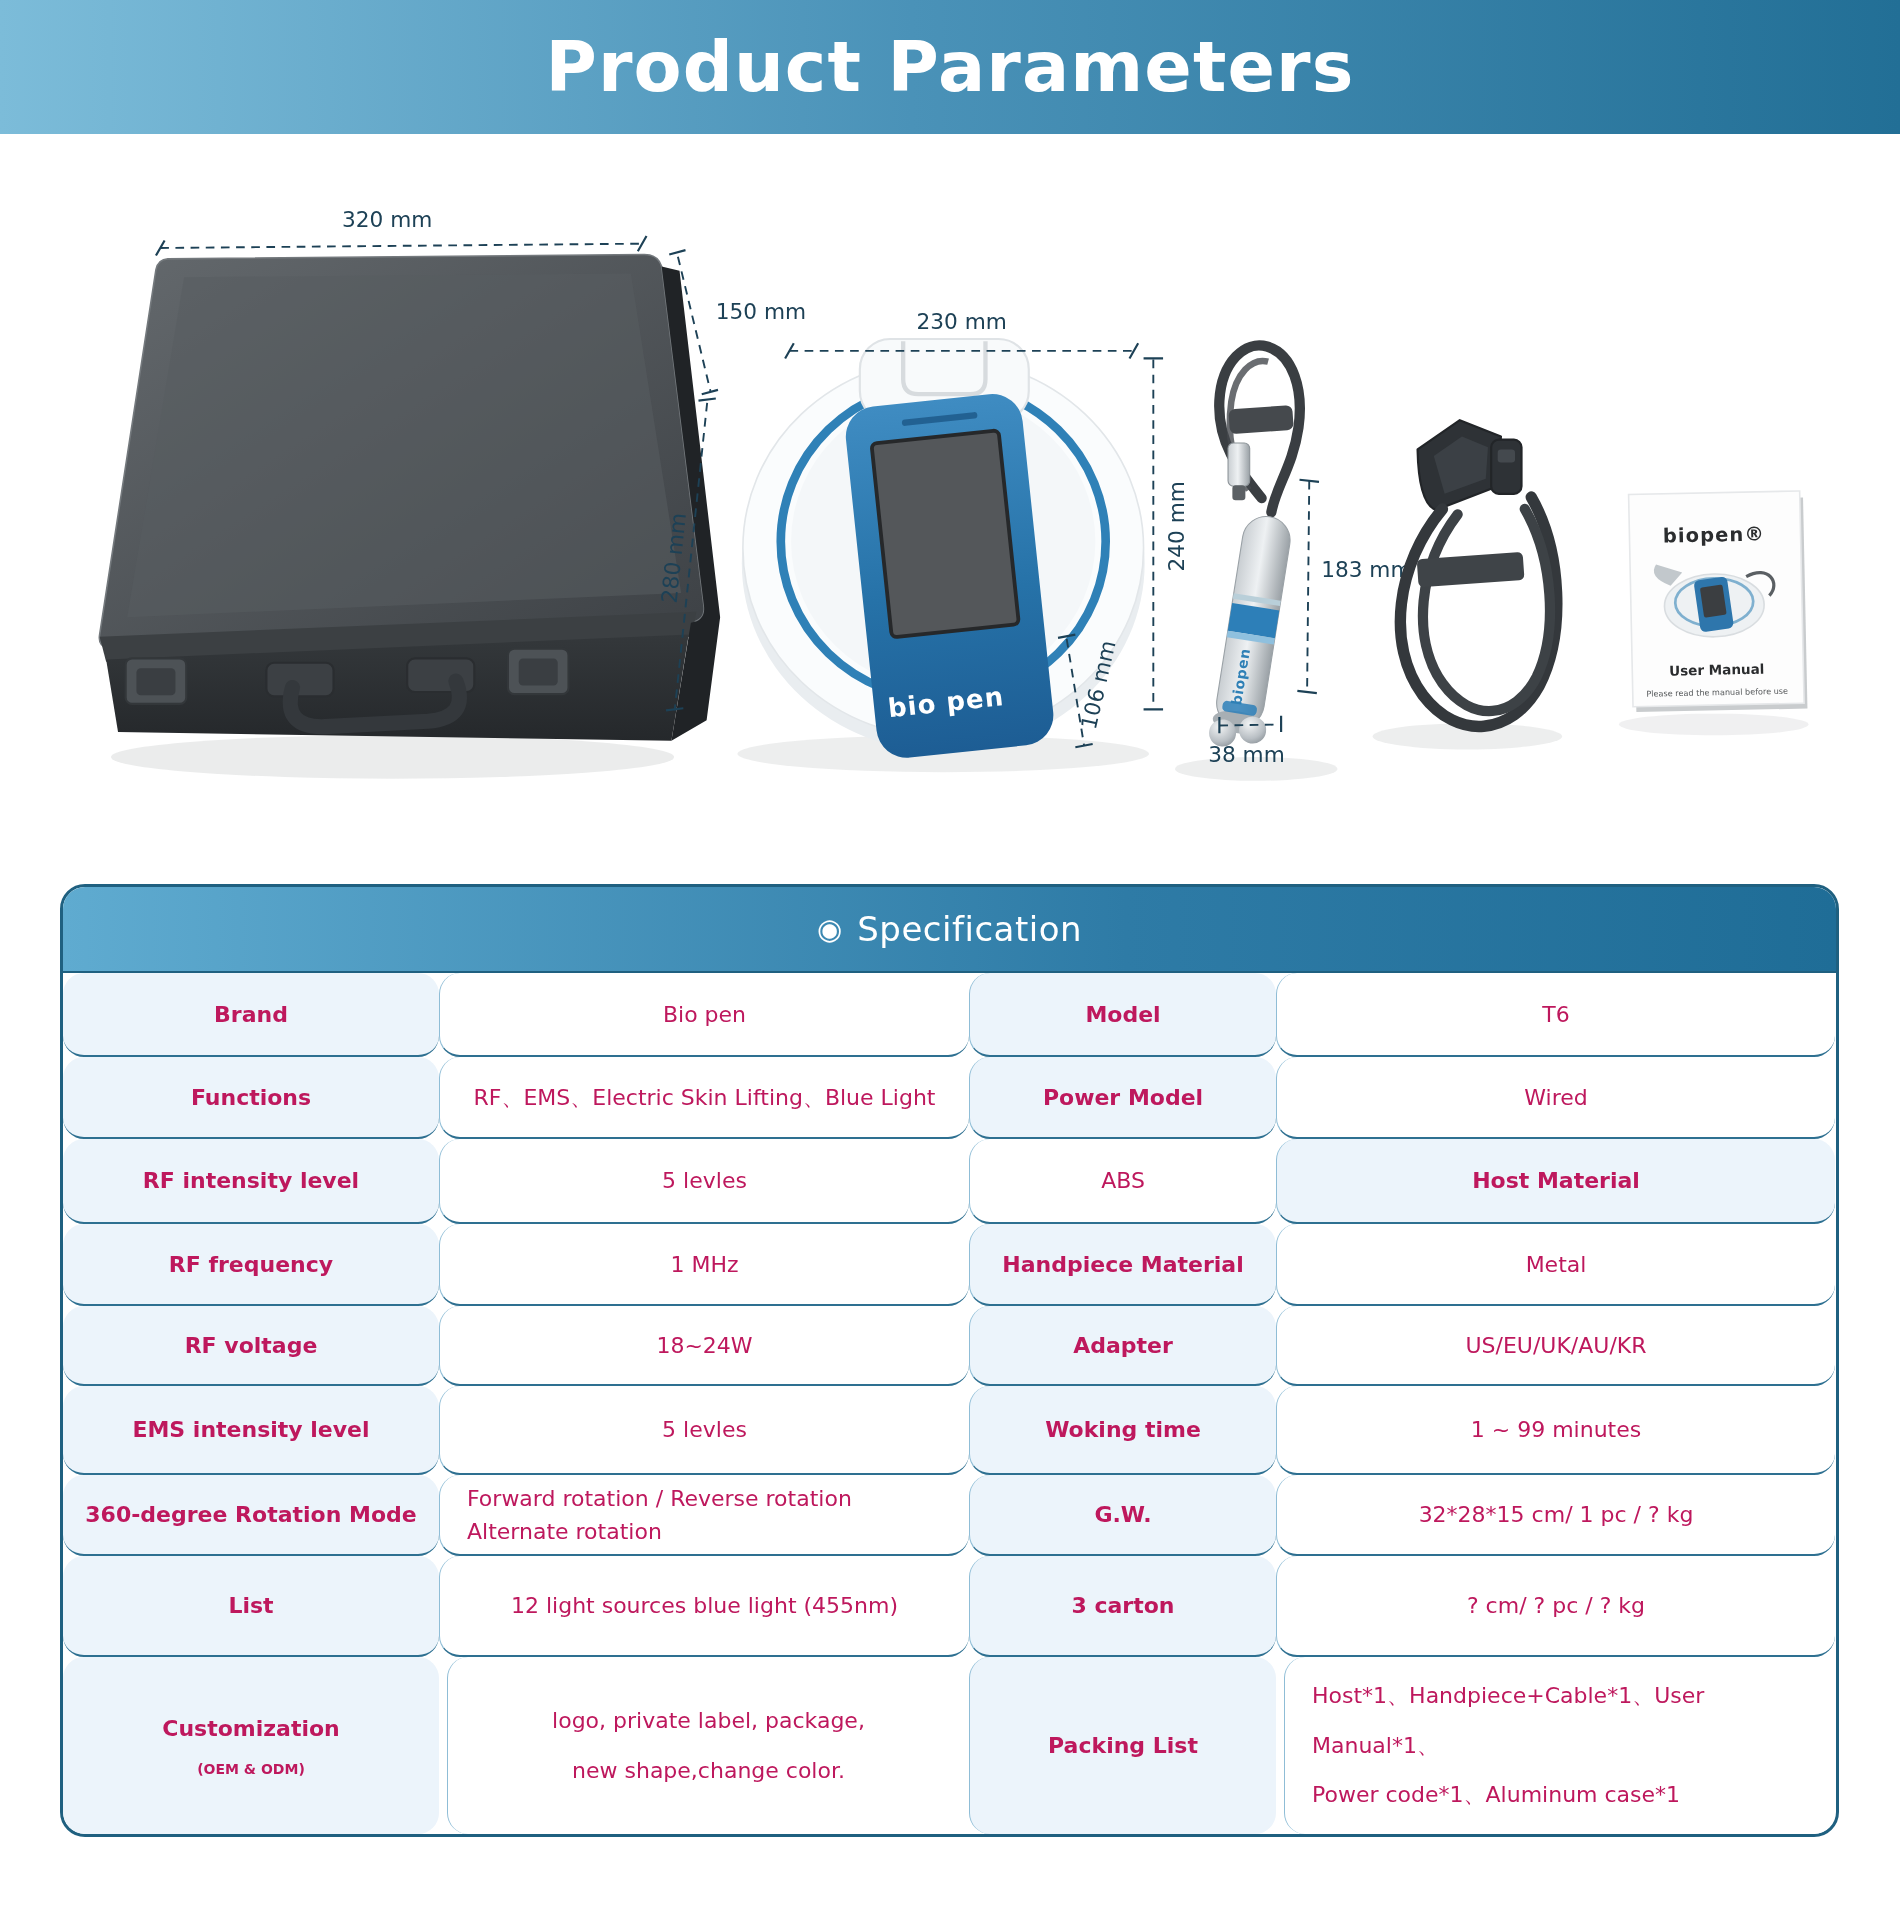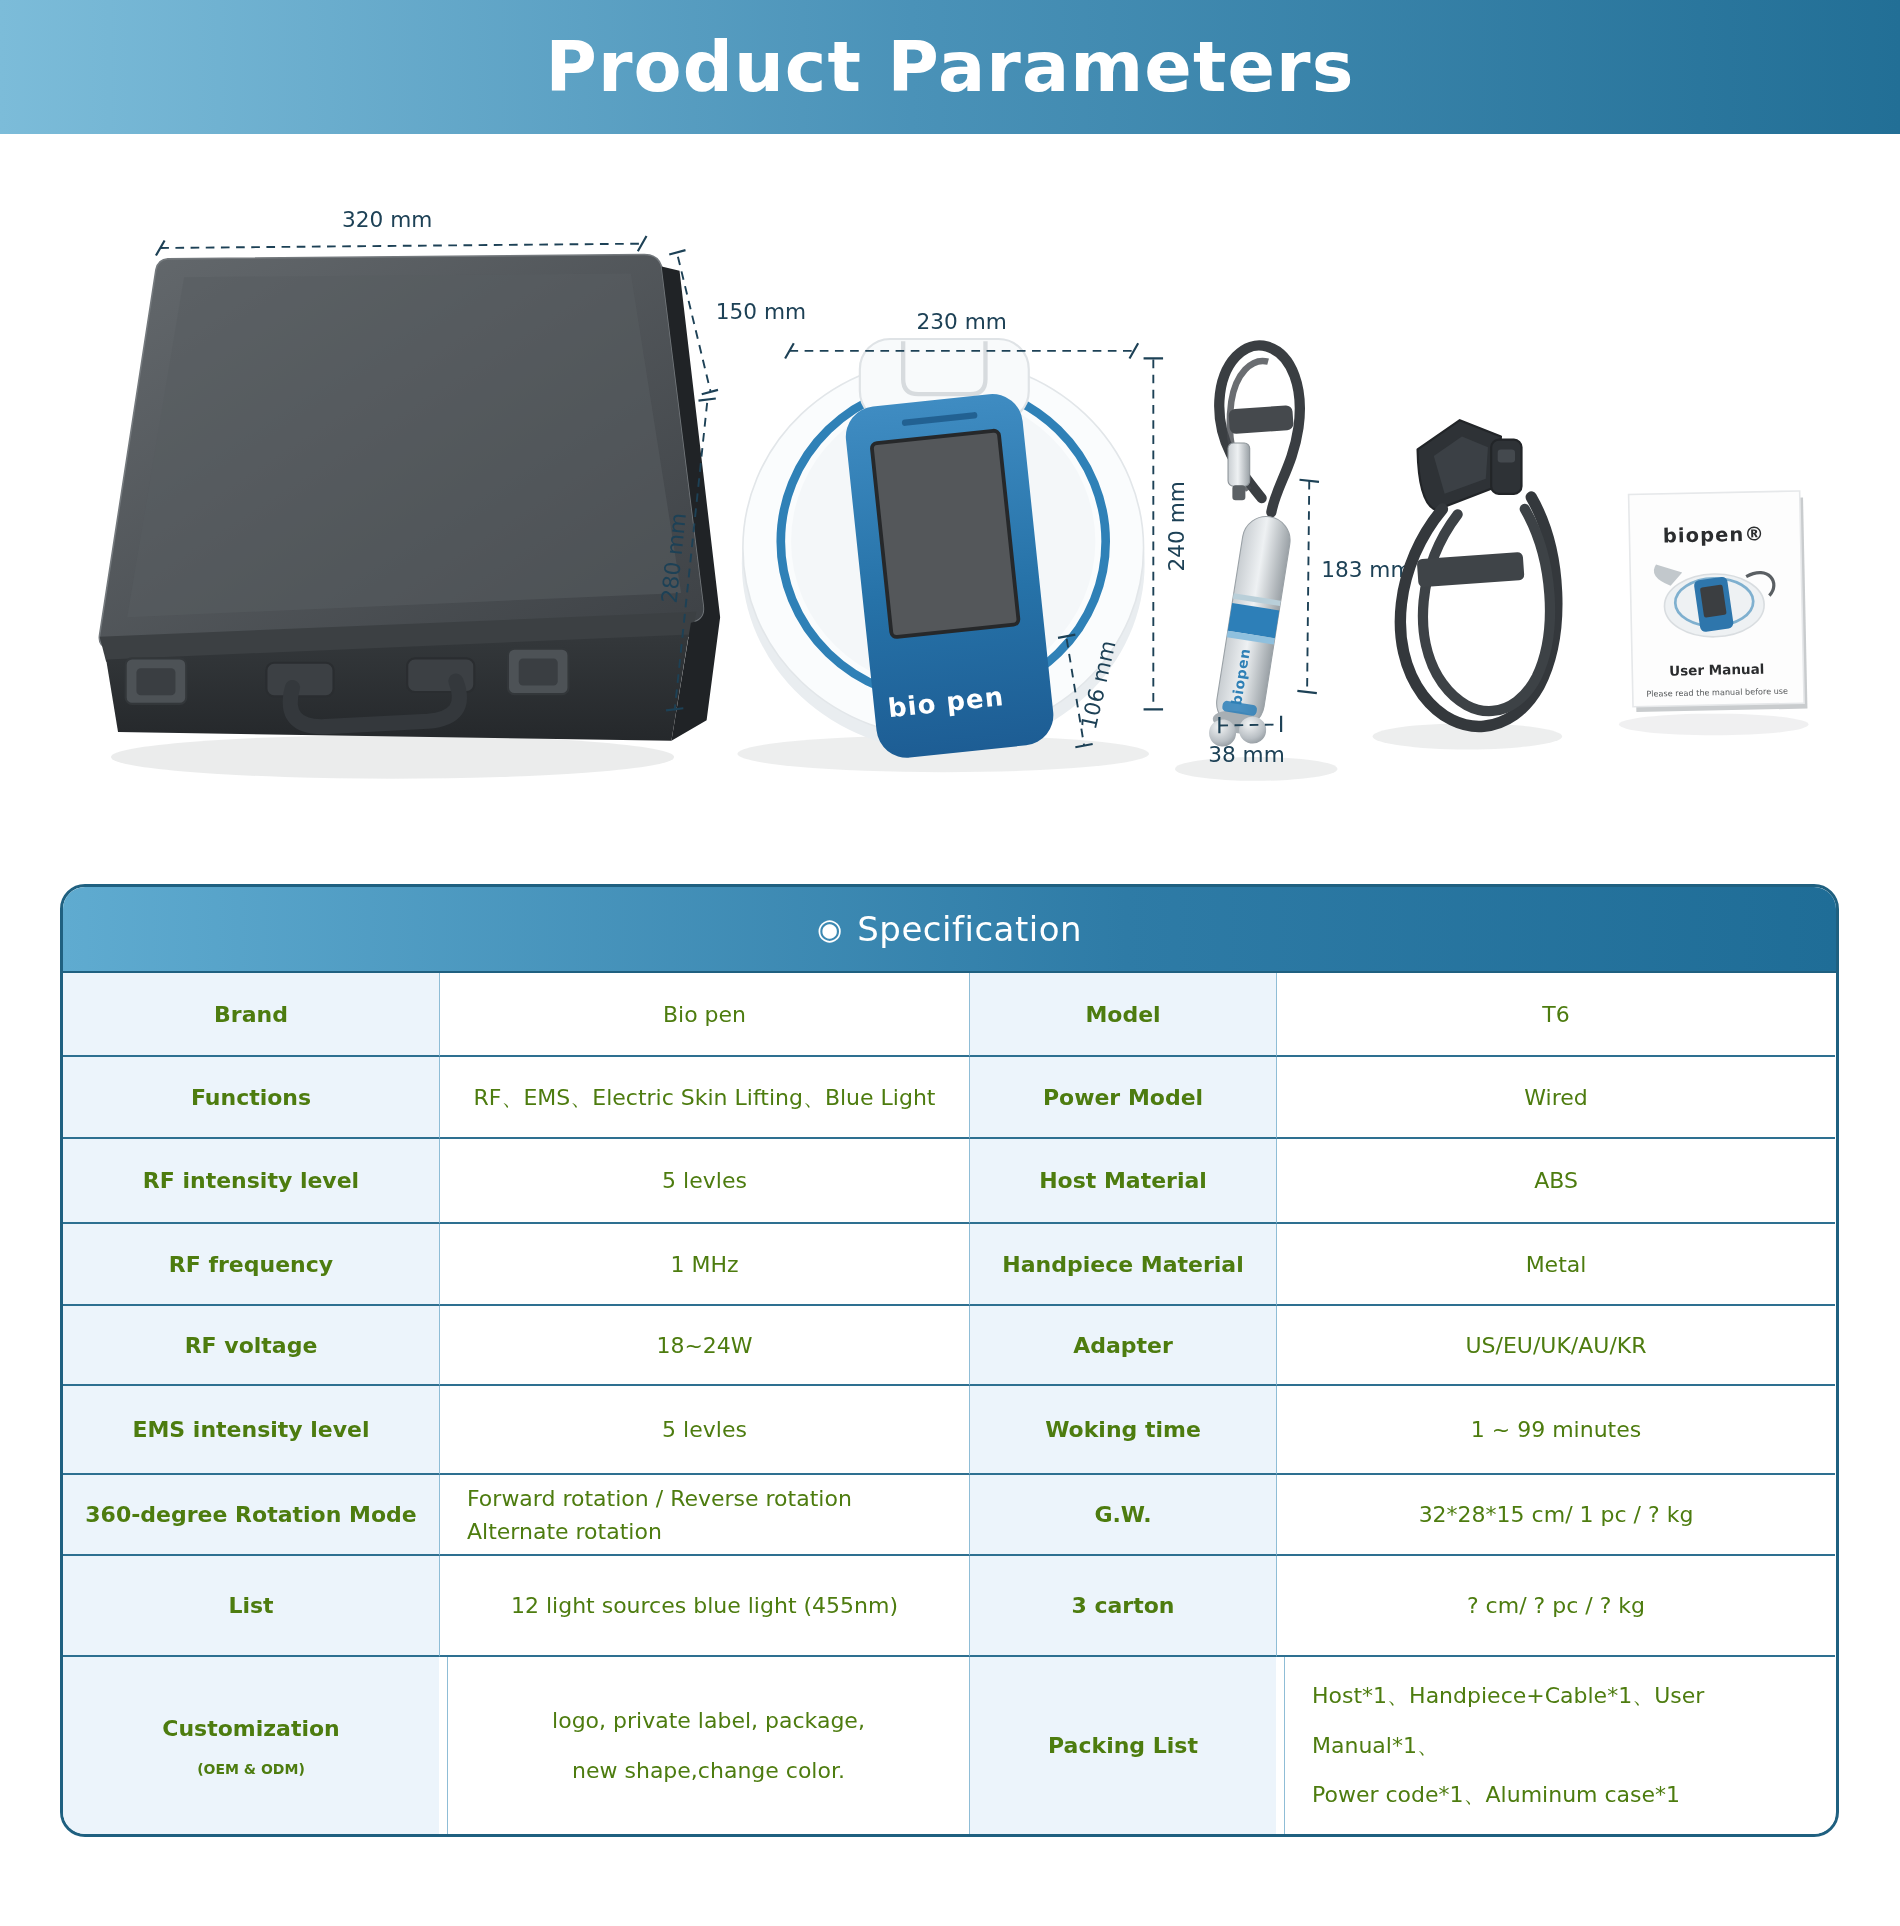--- a/index.html
+++ b/index.html
@@ -35,22 +35,23 @@
   .spec-header-icon{color:#ffffff;font-size:29px;line-height:1;}
   .spec-header-title{color:#ffffff;font-size:34px;font-weight:500;letter-spacing:0.5px;}
   .spec-body{
     display:grid;height:calc(100% - 86px);
     grid-template-columns:376px 530px 307px 559px;
     grid-template-rows:84px 82px 85px 82px 80px 89px 81px 101px 1fr;
   }
   .cell{
     display:flex;align-items:center;justify-content:center;text-align:center;
     box-sizing:border-box;padding:0 17.3px;
-    font-size:22px;color:#4d7c0f;line-height:1.5;
+    font-size:22px;color:#be185d;line-height:1.5;
     border-bottom:2.7px solid #2e7091;
+    border-radius:21px;
   }
   .cell.lab{background:#ecf4fb;font-weight:600;}
   .cell.val{background:#ffffff;font-weight:500;white-space:pre-line;}
   .cell.vline{border-left:1.6px solid #8fbdd6;}
   .cell.last{border-bottom:none;}
   .cell.align-left{justify-content:flex-start;text-align:left;padding-left:27px;padding-right:11px;}
   .cell.loose{line-height:2.25;margin-left:8px;}
   .lab-stack{display:flex;flex-direction:column;align-items:center;gap:14px;}
   .lab-sub{font-size:14px;font-weight:600;}
 </style>
@@ -229,22 +230,22 @@
       <div class="cell lab vline">Model</div>
       <div class="cell val vline">T6</div>
 
       <div class="cell lab">Functions</div>
       <div class="cell val vline">RF、EMS、Electric Skin Lifting、Blue Light</div>
       <div class="cell lab vline">Power Model</div>
       <div class="cell val vline">Wired</div>
 
       <div class="cell lab">RF intensity level</div>
       <div class="cell val vline">5 levles</div>
+      <div class="cell val vline">ABS</div>
       <div class="cell lab vline">Host Material</div>
-      <div class="cell val vline">ABS</div>
 
       <div class="cell lab">RF frequency</div>
       <div class="cell val vline">1 MHz</div>
       <div class="cell lab vline">Handpiece Material</div>
       <div class="cell val vline">Metal</div>
 
       <div class="cell lab">RF voltage</div>
       <div class="cell val vline">18~24W</div>
       <div class="cell lab vline">Adapter</div>
       <div class="cell val vline">US/EU/UK/AU/KR</div>

